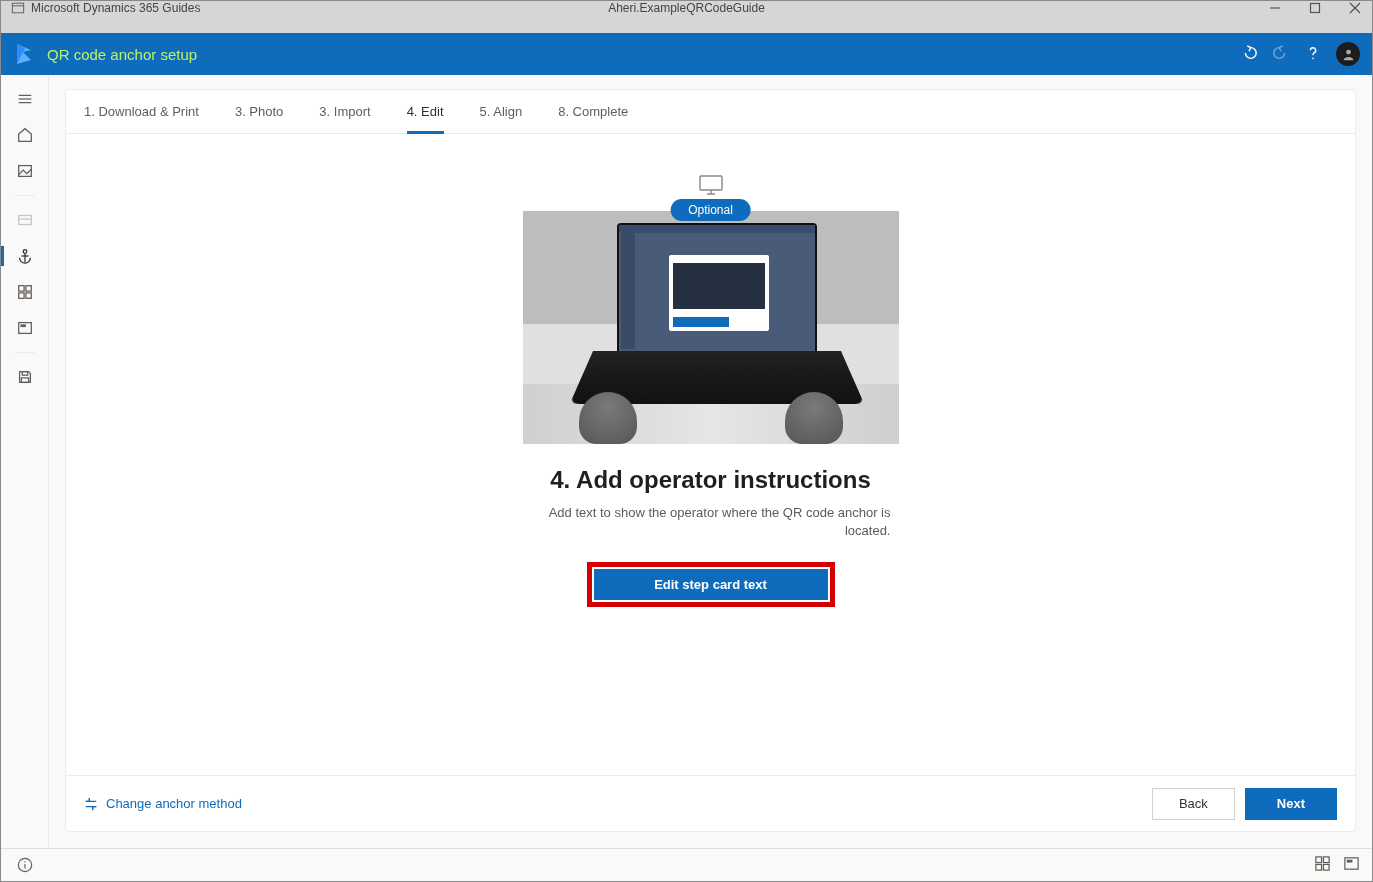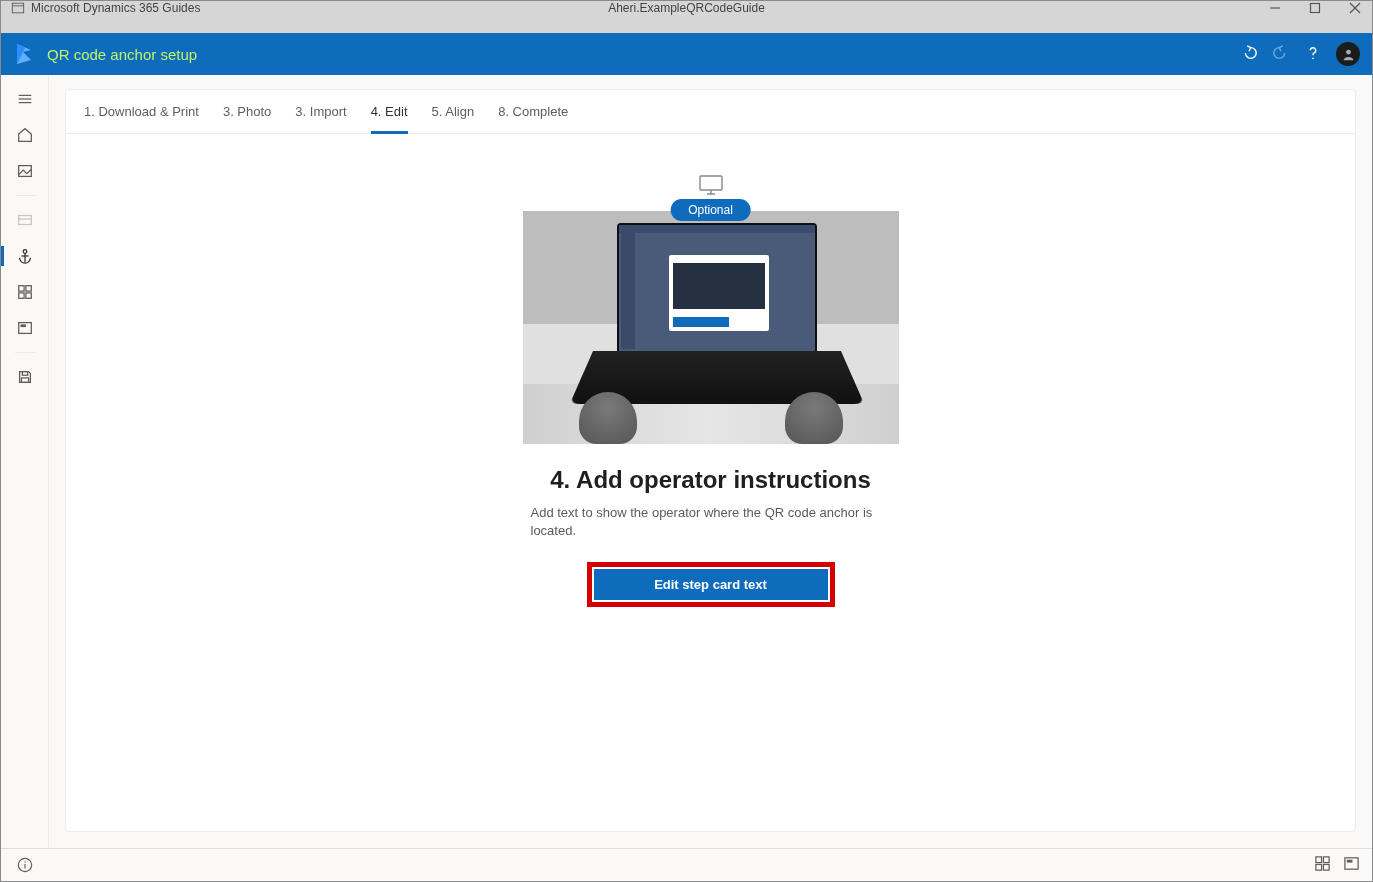--- a/index.html
+++ b/index.html
@@ -89,21 +89,21 @@
   display:flex;
   flex-direction:column;
   overflow:hidden;
 }
 .steps-tabs {
   display:flex;
   padding: 0 18px;
   border-bottom:1px solid #edebe9;
   height: 44px;
   align-items:center;
-  gap: 24px;
+  gap: 36px;
   font-size: 13px;
   color:#605e5c;
 }
 .steps-tabs .tab { height:44px; display:flex; align-items:center; position:relative; cursor:pointer; }
 .steps-tabs .tab.active { color:#323130; font-weight:400; }
 .steps-tabs .tab.active::after {
   content:""; position:absolute; left:0; right:0; bottom:0; height:3px; background:#0f6cbd;
 }
 
 .center-stage {
@@ -154,21 +154,21 @@
   background:linear-gradient(#222,#111);
   border-radius:0 0 8px 8px;
   transform: perspective(420px) rotateX(56deg);
   transform-origin: top center;
 }
 .hero-image .hand { position:absolute; width:58px; height:52px; bottom:0; background:radial-gradient(circle at 50% 30%, #7a7a7a, #555); border-radius:30px 30px 18px 18px; }
 .hero-image .hand.left { left:56px; }
 .hero-image .hand.right { right:56px; }
 
 .stage-title { margin-top:22px; font-size:24px; font-weight:600; color:#201f1e; }
-.stage-desc  { margin-top:10px; font-size:13px; color:#5b5b5b; text-align:left; max-width:360px; line-height:1.4; }
+.stage-desc  { margin-top:10px; font-size:13px; color:#5b5b5b; text-align:right; max-width:360px; line-height:1.4; }
 
 .cta-wrap {
   margin-top:22px;
   border:5px solid #d40000;
   padding:2px;
 }
 .cta-btn {
   width:234px; height:31px; background:#0f6cbd; color:#fff;
   border:none; font-size:13px; font-weight:600; cursor:pointer;
 }
@@ -368,20 +368,34 @@
         </div>
 
         <div class="stage-title">4. Add operator instructions</div>
         <div class="stage-desc">Add text to show the operator where the QR code anchor is located.</div>
 
         <div class="cta-wrap">
           <button class="cta-btn">Edit step card text</button>
         </div>
       </div>
 
+      <div class="card-footer">
+        <div class="change-link">
+          <svg viewBox="0 0 16 16">
+              <polyline points="2,5 6,5 6,1"></polyline>
+              <polyline points="14,11 10,11 10,15"></polyline>
+              <line x1="2" y1="5" x2="14" y2="5"></line>
+              <line x1="2" y1="11" x2="14" y2="11"></line>
+            </svg>
+          <span>Change anchor method</span>
+        </div>
+        <div class="spacer"></div>
+        <button class="btn-secondary">Back</button>
+        <button class="btn-primary">Next</button>
+      </div>
     </div>
   </div>
 </div>
 
 <div class="statusbar">
   <div class="left-icon">
     <svg viewBox="0 0 18 18">
         <circle cx="9" cy="9" r="7.5"></circle>
         <line x1="9" y1="8" x2="9" y2="13"></line>
         <circle cx="9" cy="5.5" r="0.8" fill="#605e5c" stroke="none"></circle>

